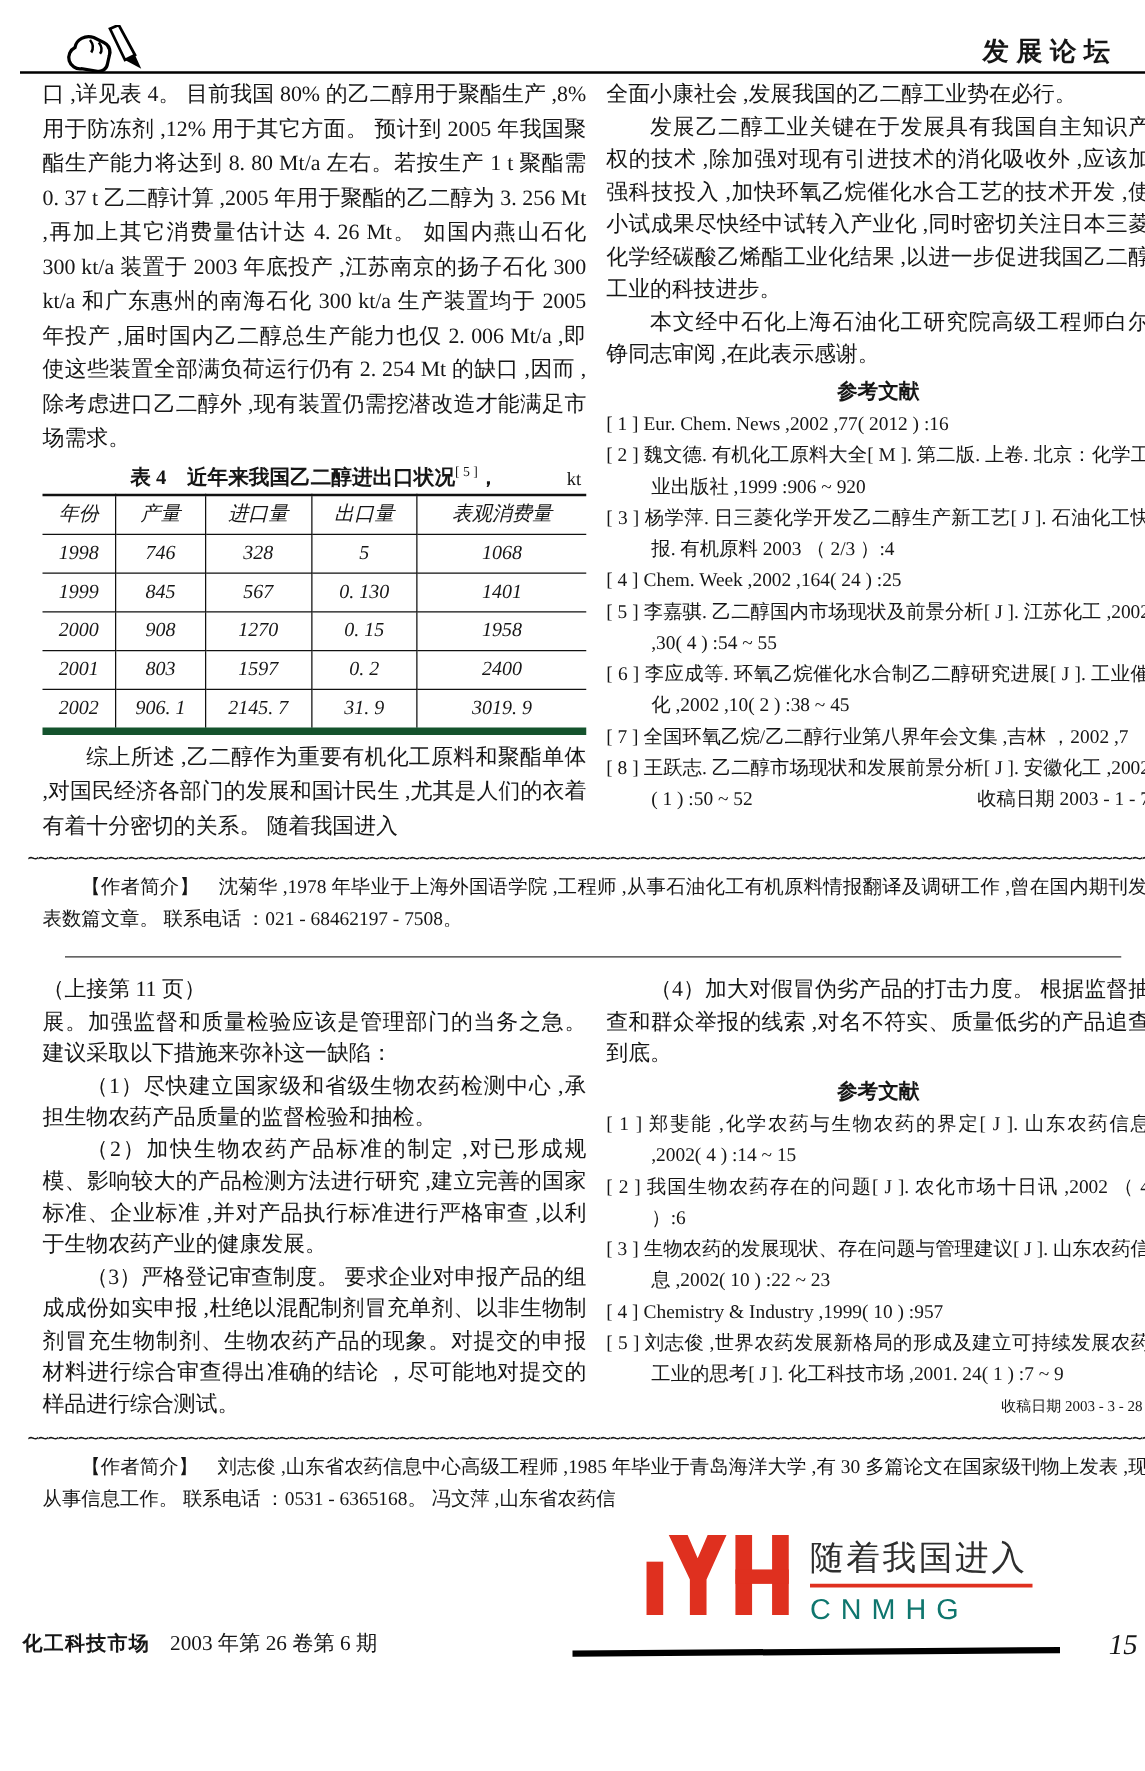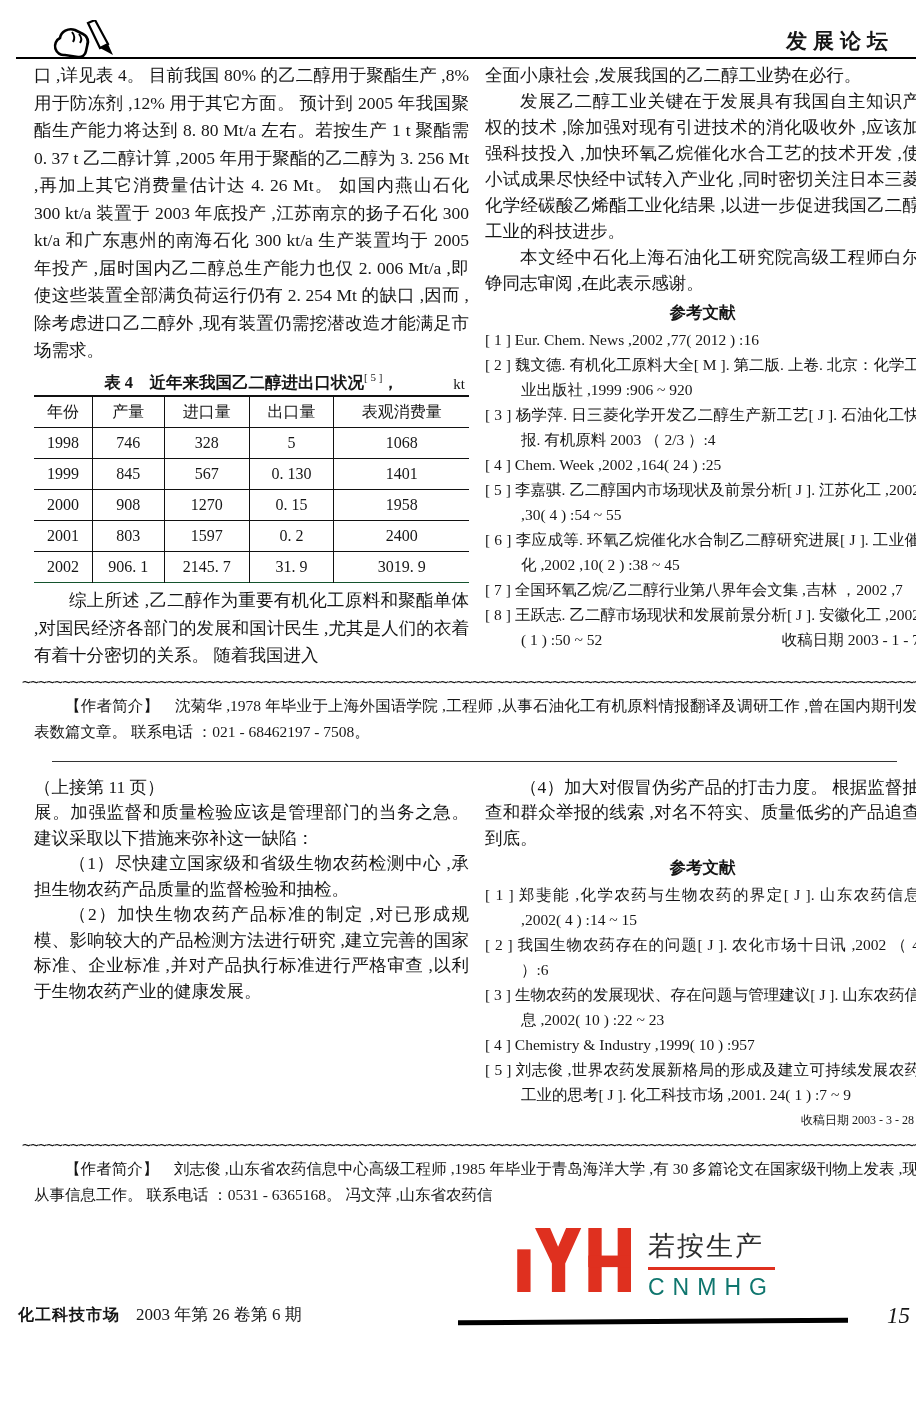--- a/index.html
+++ b/index.html
@@ -18,21 +18,21 @@
   .col{width:437px;}
   .body-txt{font-size:17.5px;line-height:27.5px;text-align:justify;}
   .body-txt p{margin:0;}
   .ind{text-indent:2em;}
   .a2 .body-txt{line-height:25.5px;}
   
   .tbl-cap{position:relative;text-align:center;font-size:16.5px;margin:6px 0 2px 0;font-weight:bold;}
   .tbl-cap sup{font-size:11px;font-weight:normal;}
   .tbl-unit{position:absolute;right:4px;bottom:0;font-weight:normal;font-size:15px;}
   table.tbl{width:100%;border-collapse:collapse;font-size:16px;text-align:center;
-    border-top:2px solid #111;border-bottom:1px solid #14532d;margin-bottom:4px;}
+    border-top:2px solid #111;border-bottom:6px solid #14532d;margin-bottom:4px;font-style:italic;}
   table.tbl th,table.tbl td{border:1px solid #111;border-left:none;border-right:1px solid #111;
     padding:3px 2px;font-weight:normal;height:24px;}
   table.tbl th{border-top:none;}
   table.tbl tr th:last-child,table.tbl tr td:last-child{border-right:none;}
   table.tbl tr td{border-bottom:1px solid #111;}
   table.tbl tr:last-child td{border-bottom:none;}
   table.tbl th:not(:last-child),table.tbl td:not(:last-child){border-right:1px solid #111;}
   table.tbl th,table.tbl td{border-left:none;}
   .sec-h{font-size:17.5px;font-weight:bold;margin:8px 0 2px 0;text-indent:2em;}
   
@@ -166,20 +166,21 @@
   <div class="bio">【作者简介】　沈菊华 ,1978 年毕业于上海外国语学院 ,工程师 ,从事石油化工有机原料情报翻译及调研工作 ,曾在国内期刊发表数篇文章。 联系电话 ：021 - 68462197 - 7508。</div>
   <hr class="thin-rule">
 
   <div class="cols a2">
     <div class="col">
       <div class="body-txt">
         <p>（上接第 11 页）</p>
         <p>展。加强监督和质量检验应该是管理部门的当务之急。建议采取以下措施来弥补这一缺陷：</p>
         <p class="ind">（1）尽快建立国家级和省级生物农药检测中心 ,承担生物农药产品质量的监督检验和抽检。</p>
         <p class="ind">（2）加快生物农药产品标准的制定 ,对已形成规模、影响较大的产品检测方法进行研究 ,建立完善的国家标准、企业标准 ,并对产品执行标准进行严格审查 ,以利于生物农药产业的健康发展。</p>
+        <p class="ind">（3）严格登记审查制度。 要求企业对申报产品的组成成份如实申报 ,杜绝以混配制剂冒充单剂、以非生物制剂冒充生物制剂、生物农药产品的现象。对提交的申报材料进行综合审查得出准确的结论 ，尽可能地对提交的样品进行综合测试。</p>
       </div>
     </div>
     <div class="col">
       <div class="body-txt">
         <p class="ind">（4）加大对假冒伪劣产品的打击力度。 根据监督抽查和群众举报的线索 ,对名不符实、质量低劣的产品追查到底。</p>
       </div>
       <div class="refs-h">参考文献</div>
       <ul class="refs">
         <li><span class="ref-label">[ 1 ]</span><span>郑斐能 ,化学农药与生物农药的界定[ J ].  山东农药信息 ,2002( 4 ) :14 ~ 15</span></li>
         <li><span class="ref-label">[ 2 ]</span><span>我国生物农药存在的问题[ J ].  农化市场十日讯 ,2002 （ 4 ）:6</span></li>
@@ -198,21 +199,21 @@
     <svg class="logo-mono" width="118" height="64" viewBox="0 0 130 72">
       <g fill="#df301f">
         <rect x="0" y="24" width="15" height="48"></rect>
         <path d="M20,0 L37,0 L46,21 L55,0 L72,0 L54,40 L54,72 L39,72 L39,40 Z"></path>
         <rect x="80" y="0" width="15" height="72"></rect>
         <rect x="113" y="0" width="15" height="72"></rect>
         <rect x="80" y="31" width="48" height="13"></rect>
       </g>
     </svg>
     <div class="logo-txt">
-      <div class="logo-cn">若按生产</div>
+      <div class="logo-cn">随着我国进入</div>
       <div class="logo-en">CNMHG</div>
     </div>
   </div>
 
   <div class="footer">
     <span class="f-journal">化工科技市场</span>
     <span class="f-issue">2003 年第 26 卷第 6 期</span>
     <span class="f-bar"></span>
     <span class="f-page">15</span>
   </div>

